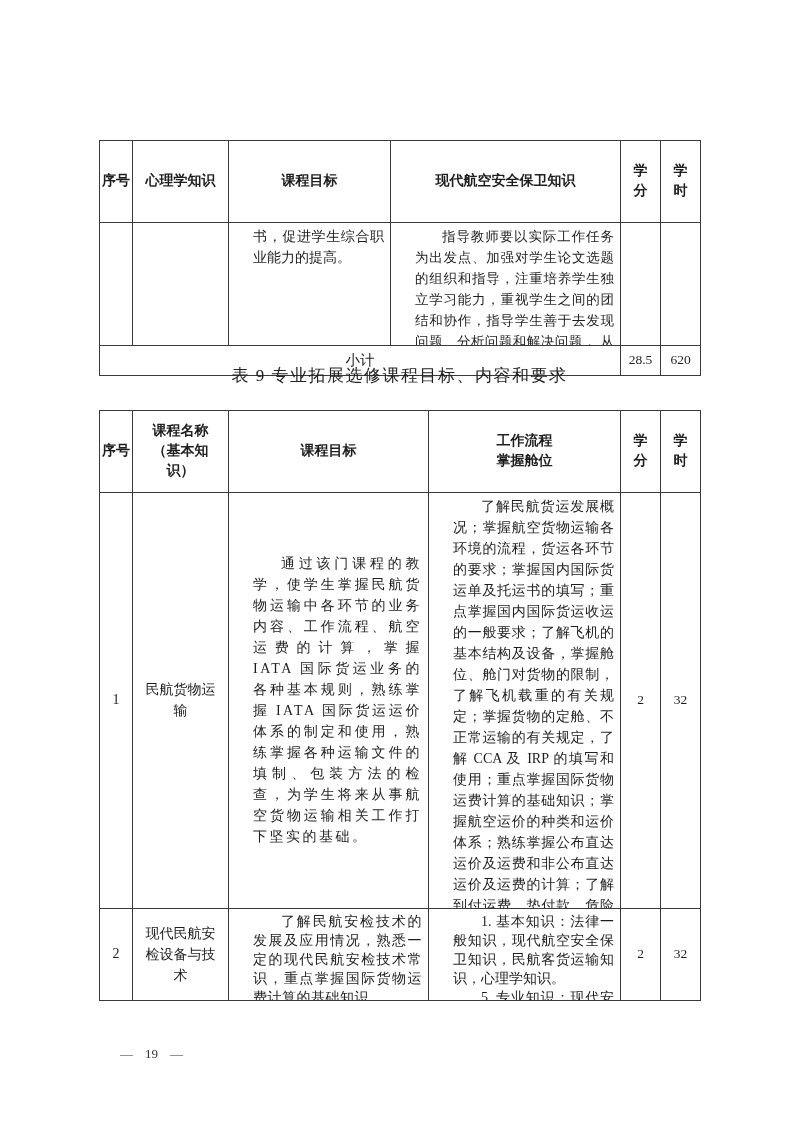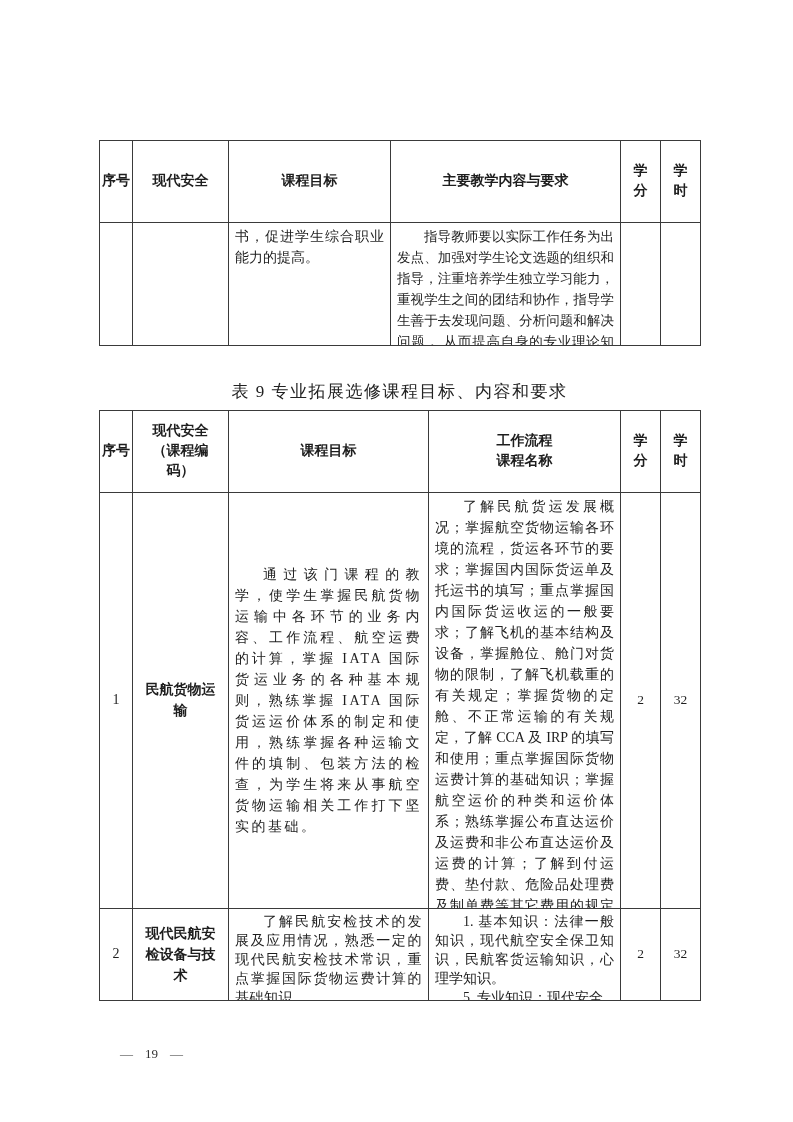--- a/index.html
+++ b/index.html
@@ -15,42 +15,42 @@
   th.narrow { padding:20px 10px; }
   td { font-size:14px; }
 
   .doc-table { position:absolute; left:99px; width:601px; }
   .t1 { top:140px; }
   .t2 { top:410px; }
   .t1 th { height:38px; }
   .t2 th { height:42px; }
 
   .cellbox { overflow:hidden; padding:3px 6px; }
-  .para { text-align:justify; line-height:21px; }
+  .para { text-align:justify; line-height:21px;margin-left:18px; }
   .indent { text-indent:2em; }
   .t1 .obj-box   { height:122px; }
   .t1 .cont-box  { height:122px; font-size:13.5px; }
   .t1 .cont-box .para { line-height:21px; }
   .subtotal-row td { height:30px; }
   .subtotal-label { text-align:center; font-size:14.5px; }
   .num-cell { text-align:center; font-size:13.5px; }
 
   .t2 .row1 .obj-box  { height:415px; display:flex; flex-direction:column; justify-content:center; }
   .t2 .row1 .obj-box .para { letter-spacing:2.5px; }
   .t2 .row1 .cont-box { height:415px; }
   .t2 .row2 .obj-box  { height:91px; }
   .t2 .row2 .obj-box .para  { line-height:19px; letter-spacing:0.5px; }
   .t2 .row2 .cont-box { height:91px; }
   .t2 .row2 .cont-box .para { line-height:19px; }
 
-  .name-cell { text-align:center; font-weight:bold; padding:2px 9px; word-break:normal; line-break:strict; line-height:1.5; font-size:14px; }
+  .name-cell { text-align:center; font-weight:normal; padding:2px 9px; word-break:normal; line-break:strict; line-height:1.5; font-size:14px; }
   .no-cell   { text-align:center; }
 
   .table-title {
-    position:absolute; left:99px; top:380px; width:601px;
+    position:absolute; left:99px; top:364px; width:601px;
     text-align:center; font-size:17px; letter-spacing:1.5px; color:#222;
   }
   .footer {
     position:absolute; left:120px; top:1046px;
     display:flex; align-items:center; gap:12px;
     font-size:13px; color:#333;
   }
   .footer .dash { letter-spacing:0; color:#555; }
 </style>
 </head>
@@ -61,64 +61,69 @@
     <col style="width:33px">
       <col style="width:96px">
       <col style="width:162px">
     <col style="width:230px">
       <col style="width:40px">
       <col style="width:40px">
   </colgroup>
   <tbody>
       <tr>
     <th>序号</th>
-    <th>现代安全</th>
+    <th>心理学知识</th>
     <th>课程目标</th>
-    <th>主要教学内容与要求</th>
+    <th>现代航空安全保卫知识</th>
     <th class="narrow">学分</th>
     <th class="narrow">学时</th>
   </tr>
   <tr>
     <td class="no-cell"></td>
     <td class="name-cell"></td>
     <td style="vertical-align:top">
       <div class="cellbox obj-box">
         <p class="para">书，促进学生综合职业能力的提高。</p>
       </div>
     </td>
     <td style="vertical-align:top">
       <div class="cellbox cont-box">
         <p class="para indent">指导教师要以实际工作任务为出发点、加强对学生论文选题的组织和指导，注重培养学生独立学习能力，重视学生之间的团结和协作，指导学生善于去发现问题、分析问题和解决问题， 从而提高自身的专业理论知识和专业技术。</p>
       </div>
     </td>
     <td class="num-cell"></td>
     <td class="num-cell"></td>
   </tr>
+  <tr class="subtotal-row">
+    <td class="subtotal-label" colspan="4">小计</td>
+    <td class="num-cell">28.5</td>
+    <td class="num-cell">620</td>
+  </tr>
 </tbody>
   </table>
 
 <div class="table-title">表 9 专业拓展选修课程目标、内容和要求</div>
 
 <table class="doc-table t2">
   <colgroup>
     <col style="width:33px">
       <col style="width:96px">
       <col style="width:200px">
     <col style="width:192px">
       <col style="width:40px">
       <col style="width:40px">
   </colgroup>
   <tbody>
       <tr>
     <th>序号</th>
-    <th style="padding:2px 9px; word-break:normal; line-break:strict;">现代安全（课程编码）</th>
+    <th style="padding:2px 9px; word-break:normal; line-break:strict;">课程名称（基本知识）</th>
     <th>课程目标</th>
     <th>
       <div>工作流程</div>
-      <div>课程名称</div>
+      <div>掌握舱位</div>
     </th>
     <th class="narrow">学分</th>
     <th class="narrow">学时</th>
   </tr>
 
   <tr class="row1">
     <td class="no-cell">1</td>
     <td class="name-cell">民航货物运输</td>
     <td>
       <div class="cellbox obj-box">

